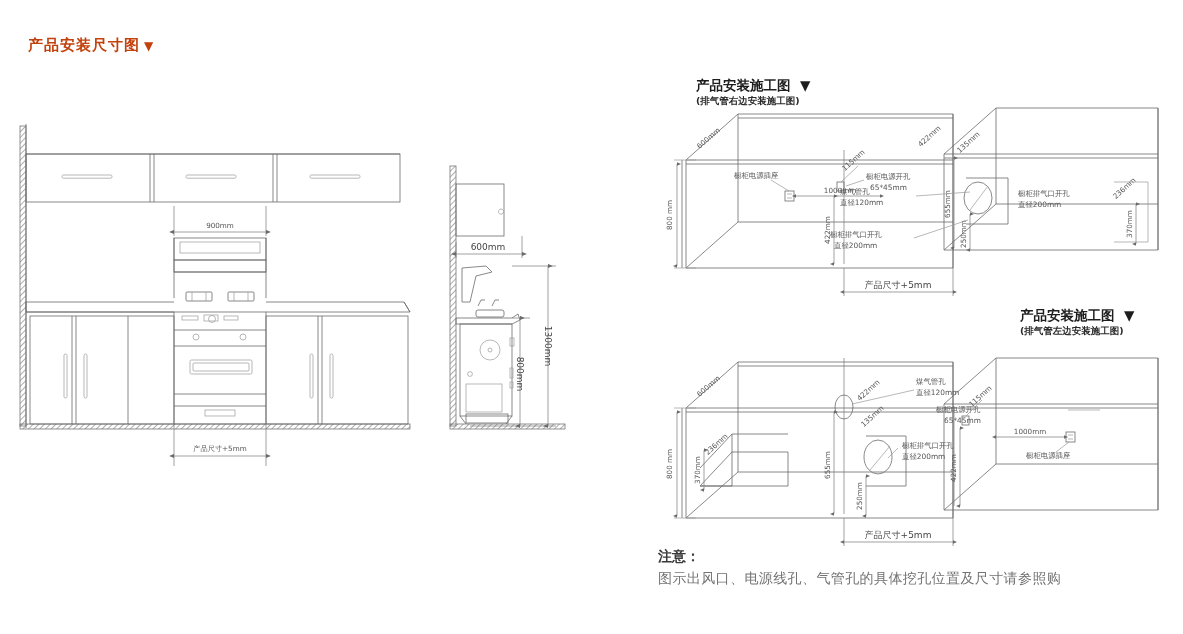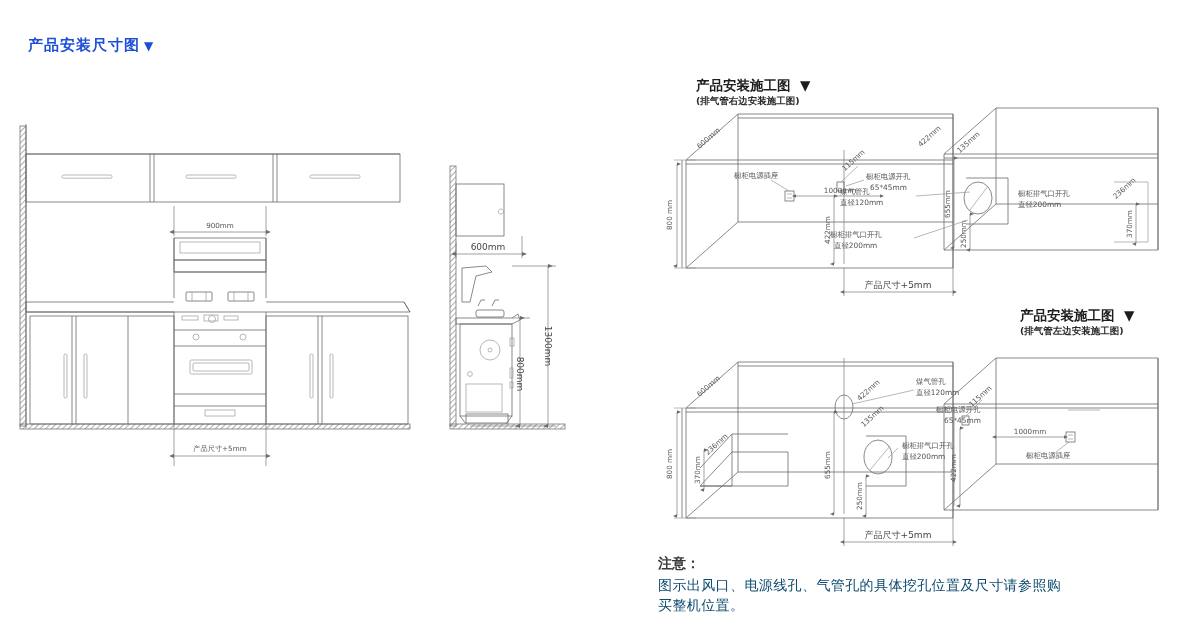--- a/index.html
+++ b/index.html
@@ -4,32 +4,32 @@
 <style>
   html,body{margin:0;padding:0;background:#ffffff;}
   body{
     width:1183px;height:634px;position:relative;overflow:hidden;
     font-family:"DejaVu Sans","Liberation Sans",sans-serif;
     color:#222;
   }
   .page{position:absolute;inset:0;}
   .title-main{
     position:absolute;left:28px;top:36px;
-    font-size:15px;font-weight:bold;letter-spacing:1px;color:#1d4ed8;
+    font-size:15px;font-weight:bold;letter-spacing:1px;color:#c2410c;
     font-family:"DejaVu Sans","Liberation Sans",sans-serif;
   }
   .title-main .caret{font-size:12px;margin-left:4px;}
   svg{display:block;}
   .panel{position:absolute;margin-top:28px;}
   #left-panel{left:0px;top:78px;}
   #right-top-panel{left:648px;top:46px;}
   #right-bottom-panel{left:648px;top:272px;}
   #note-block{position:absolute;left:658px;top:546px;width:470px;}
-  .note-title{font-size:14px;font-weight:bold;color:#3a3a3a;margin:8px 0 3px 0;line-height:1.3;}
-  .note-body{font-size:14px;color:#0c4a6e;line-height:1.45;margin:0;letter-spacing:0.4px;}
+  .note-title{font-size:14px;font-weight:bold;color:#3a3a3a;margin:1px 0 3px 0;line-height:1.3;}
+  .note-body{font-size:14px;color:#737373;line-height:1.45;margin:0;letter-spacing:0.4px;}
   text{font-family:"DejaVu Sans","Liberation Sans",sans-serif;fill:#4a4a4a;}
   .t-cn{font-size:7.4px;fill:#555;}
   .t-dim{font-size:7.2px;fill:#555;}
   .t-dim-lg{font-size:9px;fill:#444;}
   .t-head{font-size:13.5px;font-weight:bold;fill:#1d1d1d;}
   .t-sub{font-size:9.5px;font-weight:bold;fill:#2a2a2a;}
   .ln{stroke:#6b6b6b;stroke-width:0.8;fill:none;}
   .ln-lt{stroke:#9a9a9a;stroke-width:0.7;fill:none;}
   .ln-dim{stroke:#7a7a7a;stroke-width:0.7;fill:none;}
   .hatch-wall{fill:url(#hatchA);stroke:#777;stroke-width:0.8;}
@@ -395,16 +395,15 @@
       <line class="ln-dim" x1="348" y1="137" x2="416" y2="137" marker-start="url(#arrL2)" marker-end="url(#arrR2)"></line>
       <text class="t-dim" x="382" y="134" text-anchor="middle">1000mm</text>
       <text class="t-cn" x="378" y="158">橱柜电源插座</text>
     </g>
   </svg>
   </div>
 
   <div id="note-block">
     <p class="note-title">注意：</p>
     <p class="note-body">图示出风口、电源线孔、气管孔的具体挖孔位置及尺寸请参照购</p>
-    <p class="note-body">买整机位置。</p>
   </div>
 
 </div>
 
 </body></html>

